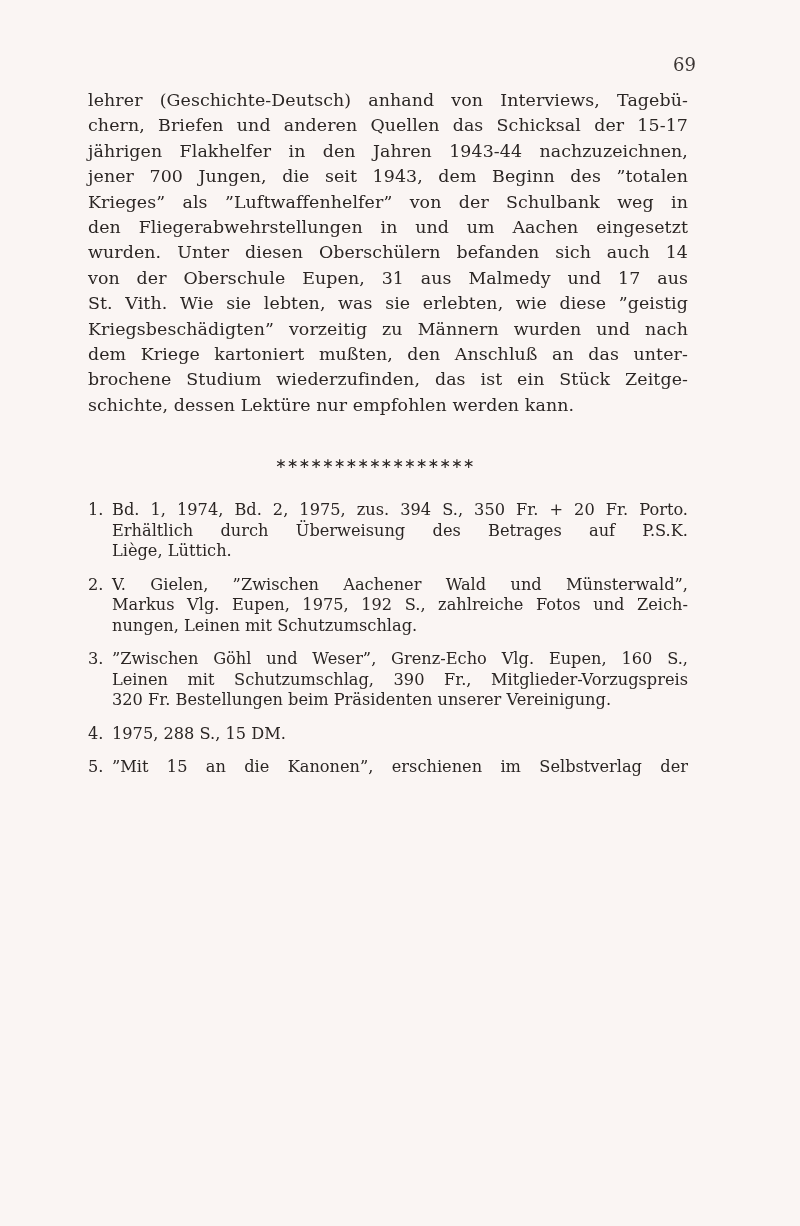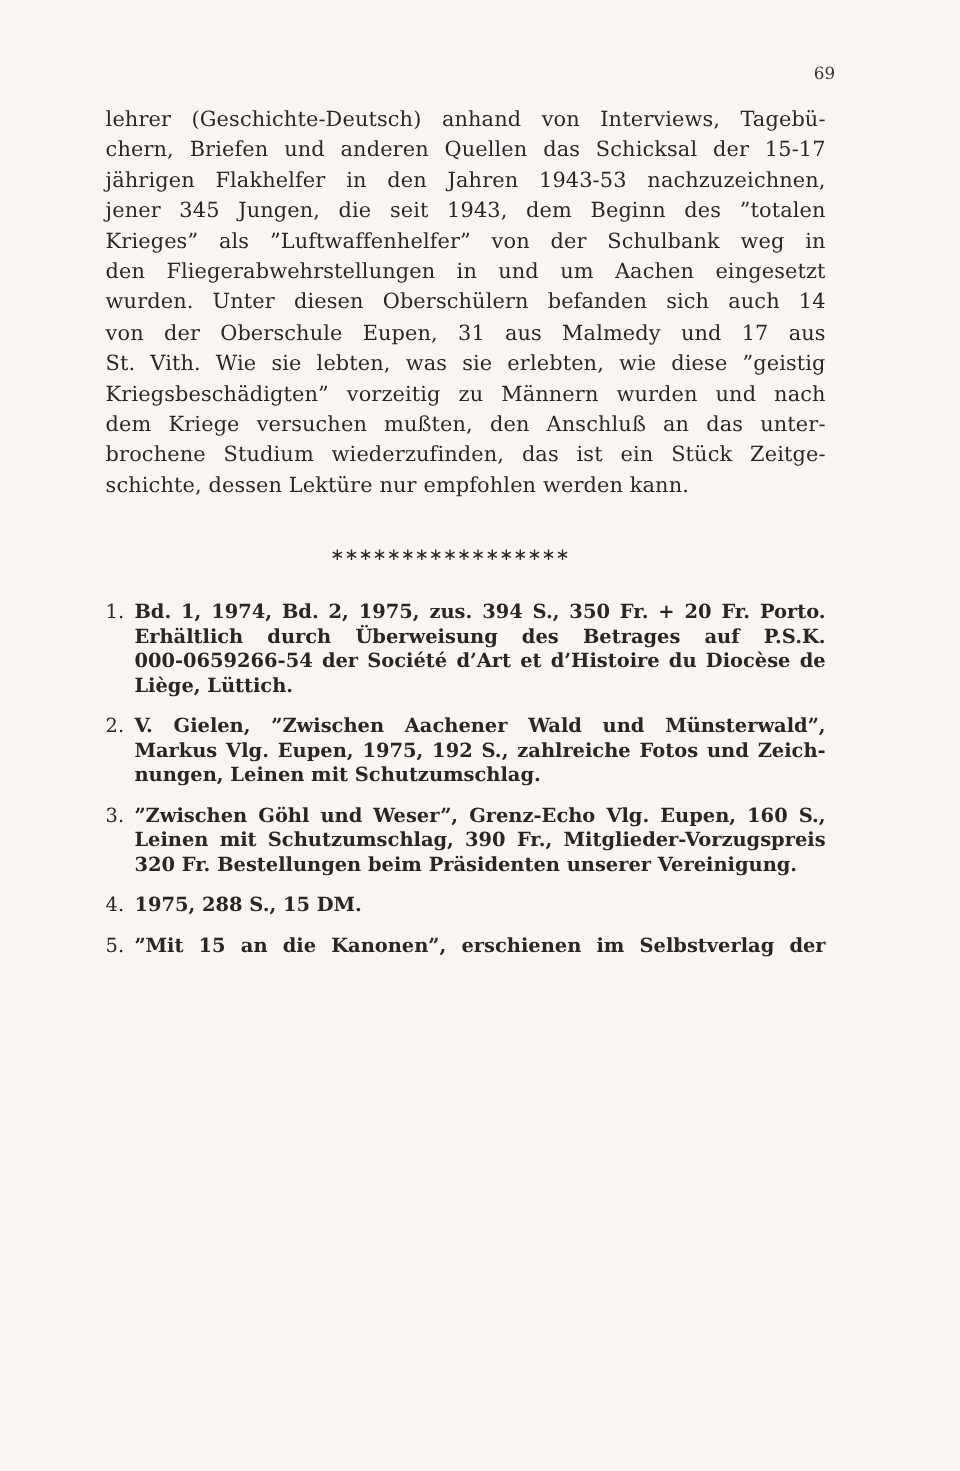--- a/index.html
+++ b/index.html
@@ -5,74 +5,73 @@
   html, body { margin: 0; padding: 0; }
   body {
     width: 800px; height: 1226px;
     background: #faf5f3;
     position: relative; overflow: hidden;
     font-family: "DejaVu Serif", "Liberation Serif", serif;
     color: #2b2624;
   }
   .page-number {
     position: absolute; top: 54px; left: 640px; width: 56px;
-    text-align: right; font-size: 14px; color: #3a3432;
+    text-align: right; font-size: 18px; color: #3a3432;
   }
   .body-text {
     position: absolute; top: 88px; left: 88px; width: 600px;
     font-size: 17.4px; line-height: 25.4px;
     text-align: justify; letter-spacing: 0.1px;
   }
   .body-text .line { display: block; text-align: justify; text-align-last: justify; white-space: nowrap; }
   .body-text .line.last { text-align-last: left; }
   .separator {
     position: absolute; top: 455px; left: 270px; width: 210px;
     text-align: center; font-size: 14px; letter-spacing: 0px; color: #2b2624;
     font-family: "DejaVu Sans", sans-serif;
   }
   .notes {
     position: absolute; top: 500px; left: 88px; width: 600px;
     font-size: 16.2px; line-height: 20.5px;
   }
   .note { display: flex; margin-bottom: 13px; }
   .note-num { width: 24px; flex: none; }
-  .note-body { flex: 1; font-weight: bold; }
+  .note-body { flex: 1; }
   .note-body .line { display: block; text-align: justify; text-align-last: justify; white-space: nowrap; }
   .note-body .line.last { text-align-last: left; }
 </style>
 </head>
 <body>
 
 <div class="page-number">69</div>
 
 <div class="body-text">
   <span class="line">lehrer (Geschichte-Deutsch) anhand von Interviews, Tagebü-</span>
   <span class="line">chern, Briefen und anderen Quellen das Schicksal der 15-17</span>
-  <span class="line">jährigen Flakhelfer in den Jahren 1943-53 nachzuzeichnen,</span>
-  <span class="line">jener 345 Jungen, die seit 1943, dem Beginn des ”totalen</span>
+  <span class="line">jährigen Flakhelfer in den Jahren 1943-44 nachzuzeichnen,</span>
+  <span class="line">jener 700 Jungen, die seit 1943, dem Beginn des ”totalen</span>
   <span class="line">Krieges” als ”Luftwaffenhelfer” von der Schulbank weg in</span>
   <span class="line">den Fliegerabwehrstellungen in und um Aachen eingesetzt</span>
   <span class="line">wurden. Unter diesen Oberschülern befanden sich auch 14</span>
   <span class="line">von der Oberschule Eupen, 31 aus Malmedy und 17 aus</span>
   <span class="line">St. Vith. Wie sie lebten, was sie erlebten, wie diese ”geistig</span>
   <span class="line">Kriegsbeschädigten” vorzeitig zu Männern wurden und nach</span>
-  <span class="line">dem Kriege versuchen mußten, den Anschluß an das unter-</span>
+  <span class="line">dem Kriege kartoniert mußten, den Anschluß an das unter-</span>
   <span class="line">brochene Studium wiederzufinden, das ist ein Stück Zeitge-</span>
   <span class="line last">schichte, dessen Lektüre nur empfohlen werden kann.</span>
 </div>
 
 <div class="separator">∗∗∗∗∗∗∗∗∗∗∗∗∗∗∗∗∗</div>
 
 <div class="notes">
   <div class="note">
     <span class="note-num">1.</span>
     <div class="note-body">
       <span class="line">Bd. 1, 1974, Bd. 2, 1975, zus. 394 S., 350 Fr. + 20 Fr. Porto.</span>
       <span class="line">Erhältlich durch Überweisung des Betrages auf P.S.K.</span>
-      <span class="line">000-0659266-54 der Société d’Art et d’Histoire du Diocèse de</span>
       <span class="line last">Liège, Lüttich.</span>
     </div>
   </div>
   <div class="note">
     <span class="note-num">2.</span>
     <div class="note-body">
       <span class="line">V. Gielen, ”Zwischen Aachener Wald und Münsterwald”,</span>
       <span class="line">Markus Vlg. Eupen, 1975, 192 S., zahlreiche Fotos und Zeich-</span>
       <span class="line last">nungen, Leinen mit Schutzumschlag.</span>
     </div>

